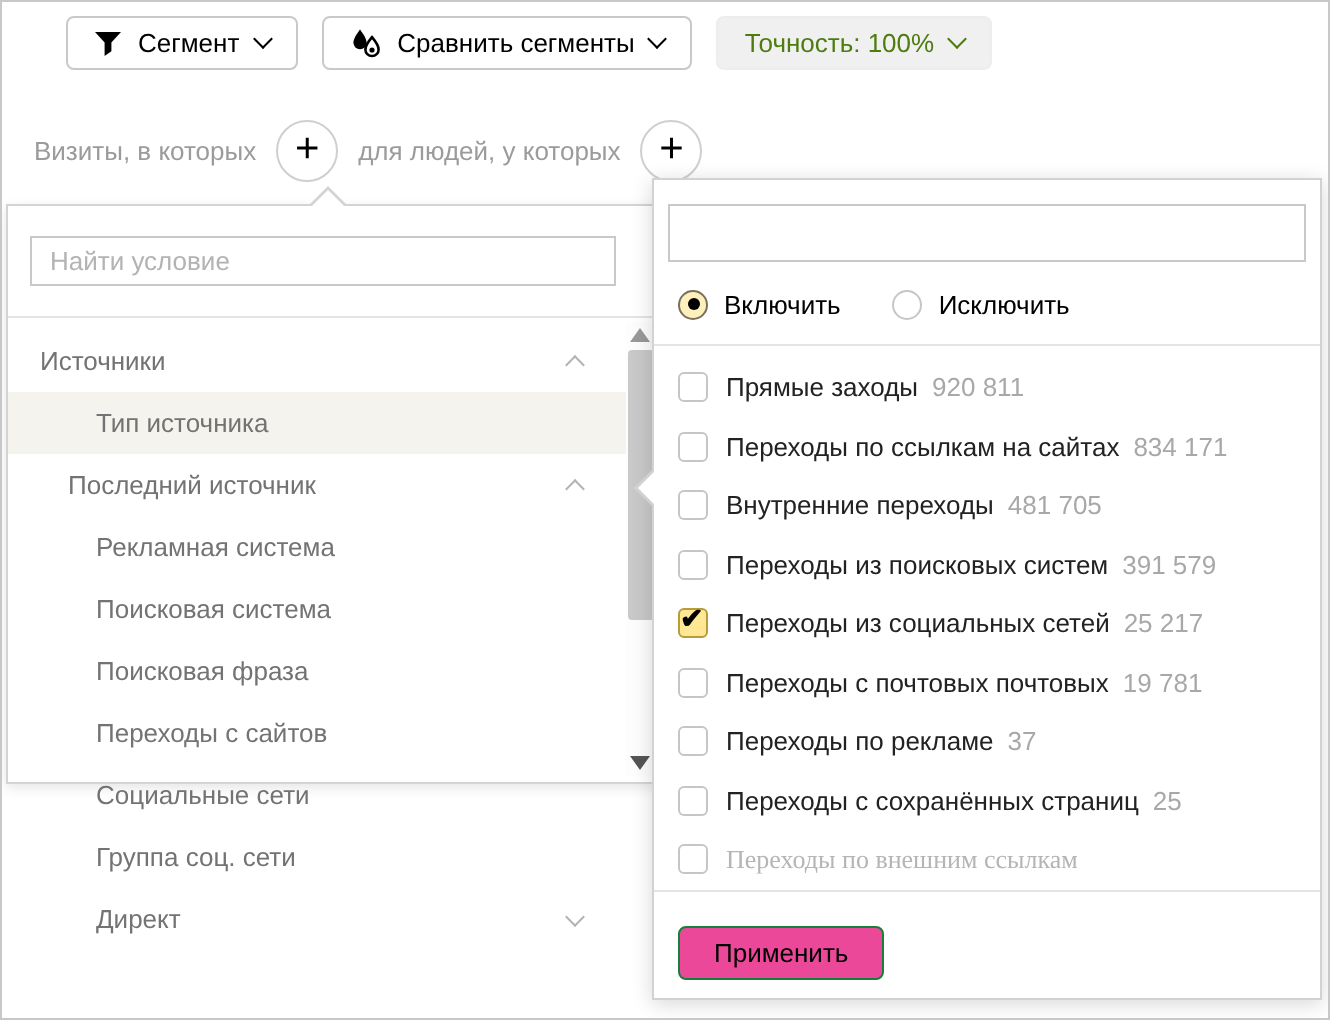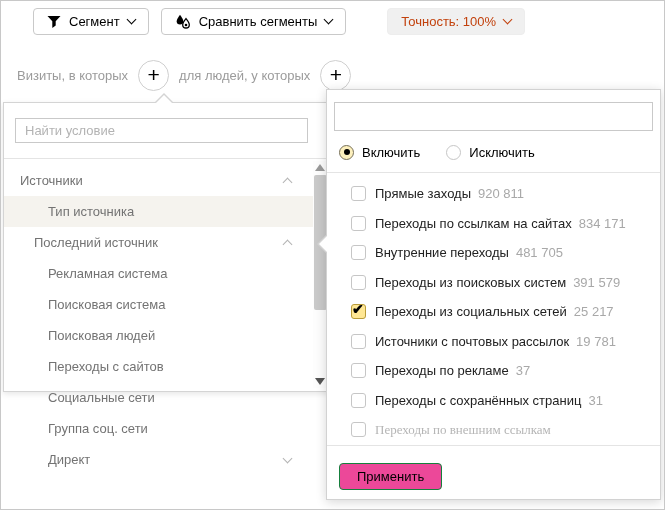--- a/index.html
+++ b/index.html
@@ -9,21 +9,21 @@
     border:1px solid #c8c8c8; background:#fff; overflow:hidden;
     font-family:"Liberation Sans", sans-serif; font-size:13px; color:#000;
   }
   
   .toolbar { position:absolute; top:7px; left:32px; display:flex; gap:12px; }
   .tb-btn {
     height:27px; display:inline-flex; align-items:center; gap:8px;
     padding:0 13px; border:1px solid #c9c9c9; border-radius:4px;
     background:#fff; font-size:13px; cursor:pointer; white-space:nowrap;
   }
-  .tb-btn.disabled { background:#f0f0f0; border-color:#ededed; color:#c2410c; cursor:default;margin-left:29px; }
+  .tb-btn.disabled { background:#f0f0f0; border-color:#ededed; color:#4d7c0f; cursor:default; }
   .chevron {
     display:inline-block; width:7px; height:7px;
     border-right:1.5px solid currentColor; border-bottom:1.5px solid currentColor;
     transform:rotate(45deg); margin-top:-4px;
   }
   
   .cond-bar { position:absolute; top:59px; left:16px; display:flex; align-items:center; gap:10px; color:#9b9b9b; }
   .plus-btn {
     width:31px; height:31px; border:1px solid #cfcfcf; border-radius:50%;
     background:#fff; color:#000; font-size:21px; line-height:1;
@@ -76,21 +76,21 @@
     border:1px solid #c9c9c9; padding:0 9px; font:13px "Liberation Sans",sans-serif; outline:none;
   }
   .radios { position:absolute; top:53px; left:12px; display:flex; align-items:center; gap:26px; height:18px; }
   .radio-opt { display:flex; align-items:center; gap:8px; cursor:pointer; }
   .radio { width:15px; height:15px; border-radius:50%; border:1px solid #c6c6c6; background:#fff; position:relative; flex:none; }
   .radio.sel { border-color:#77705a; background:#fdf0bd; }
   .radio.sel::after { content:""; position:absolute; top:3.5px; left:3.5px; width:6px; height:6px; border-radius:50%; background:#000; }
   .pp-divider { position:absolute; left:0; right:0; border-top:1px solid #e4e4e4; }
   .pp-div-1 { top:82px; }
   .pp-div-2 { top:355px; }
-  .options { position:absolute; top:89px; left:12px; right:0; }
+  .options { position:absolute; top:89px; left:0; right:0; }
   .opt-row { height:29.5px; display:flex; align-items:center; padding-left:12px; cursor:pointer; }
   .cb { width:15px; height:15px; border:1px solid #c6c6c6; border-radius:3px; background:#fff; margin-right:9px; position:relative; flex:none; }
   .cb .mark { display:none; }
   .opt-row.checked .cb { background:#ffe794; border-color:#b99b39; }
   .opt-row.checked .cb .mark { display:block; position:absolute; top:-4px; left:0px; font-size:14px; font-weight:bold; color:#000; }
   .opt-label { color:#222; }
   .opt-count { color:#a8a8a8; margin-left:7px; }
   .opt-row.disabled .opt-label { color:#b5b5b5;font-family:Liberation Serif, serif; }
   .apply-btn {
     position:absolute; top:373px; left:12px; height:27px; padding:0 17px;
@@ -162,21 +162,21 @@
   </div>
         <div class="tree-row lvl2">
     <span class="t-label">Рекламная система</span>
 
   </div>
         <div class="tree-row lvl2">
     <span class="t-label">Поисковая система</span>
 
   </div>
         <div class="tree-row lvl2">
-    <span class="t-label">Поисковая людей</span>
+    <span class="t-label">Поисковая фраза</span>
 
   </div>
         <div class="tree-row lvl2">
     <span class="t-label">Переходы с сайтов</span>
 
   </div>
         <div class="tree-row lvl2">
     <span class="t-label">Социальные сети</span>
 
   </div>
@@ -234,32 +234,32 @@
   </div>
         <div class="opt-row checked">
     <span class="cb">
             <span class="mark">✔</span>
           </span>
     <span class="opt-label">Переходы из социальных сетей</span>
     <span class="opt-count">25 217</span>
   </div>
         <div class="opt-row">
     <span class="cb"></span>
-    <span class="opt-label">Источники с почтовых рассылок</span>
+    <span class="opt-label">Переходы с почтовых почтовых</span>
     <span class="opt-count">19 781</span>
   </div>
         <div class="opt-row">
     <span class="cb"></span>
     <span class="opt-label">Переходы по рекламе</span>
     <span class="opt-count">37</span>
   </div>
         <div class="opt-row">
     <span class="cb"></span>
     <span class="opt-label">Переходы с сохранённых страниц</span>
-    <span class="opt-count">31</span>
+    <span class="opt-count">25</span>
   </div>
         <div class="opt-row disabled">
     <span class="cb"></span>
     <span class="opt-label">Переходы по внешним ссылкам</span>
 
   </div>
       </div>
     <div class="pp-divider pp-div-2"></div>
     <button class="apply-btn">Применить</button>
   </div>

